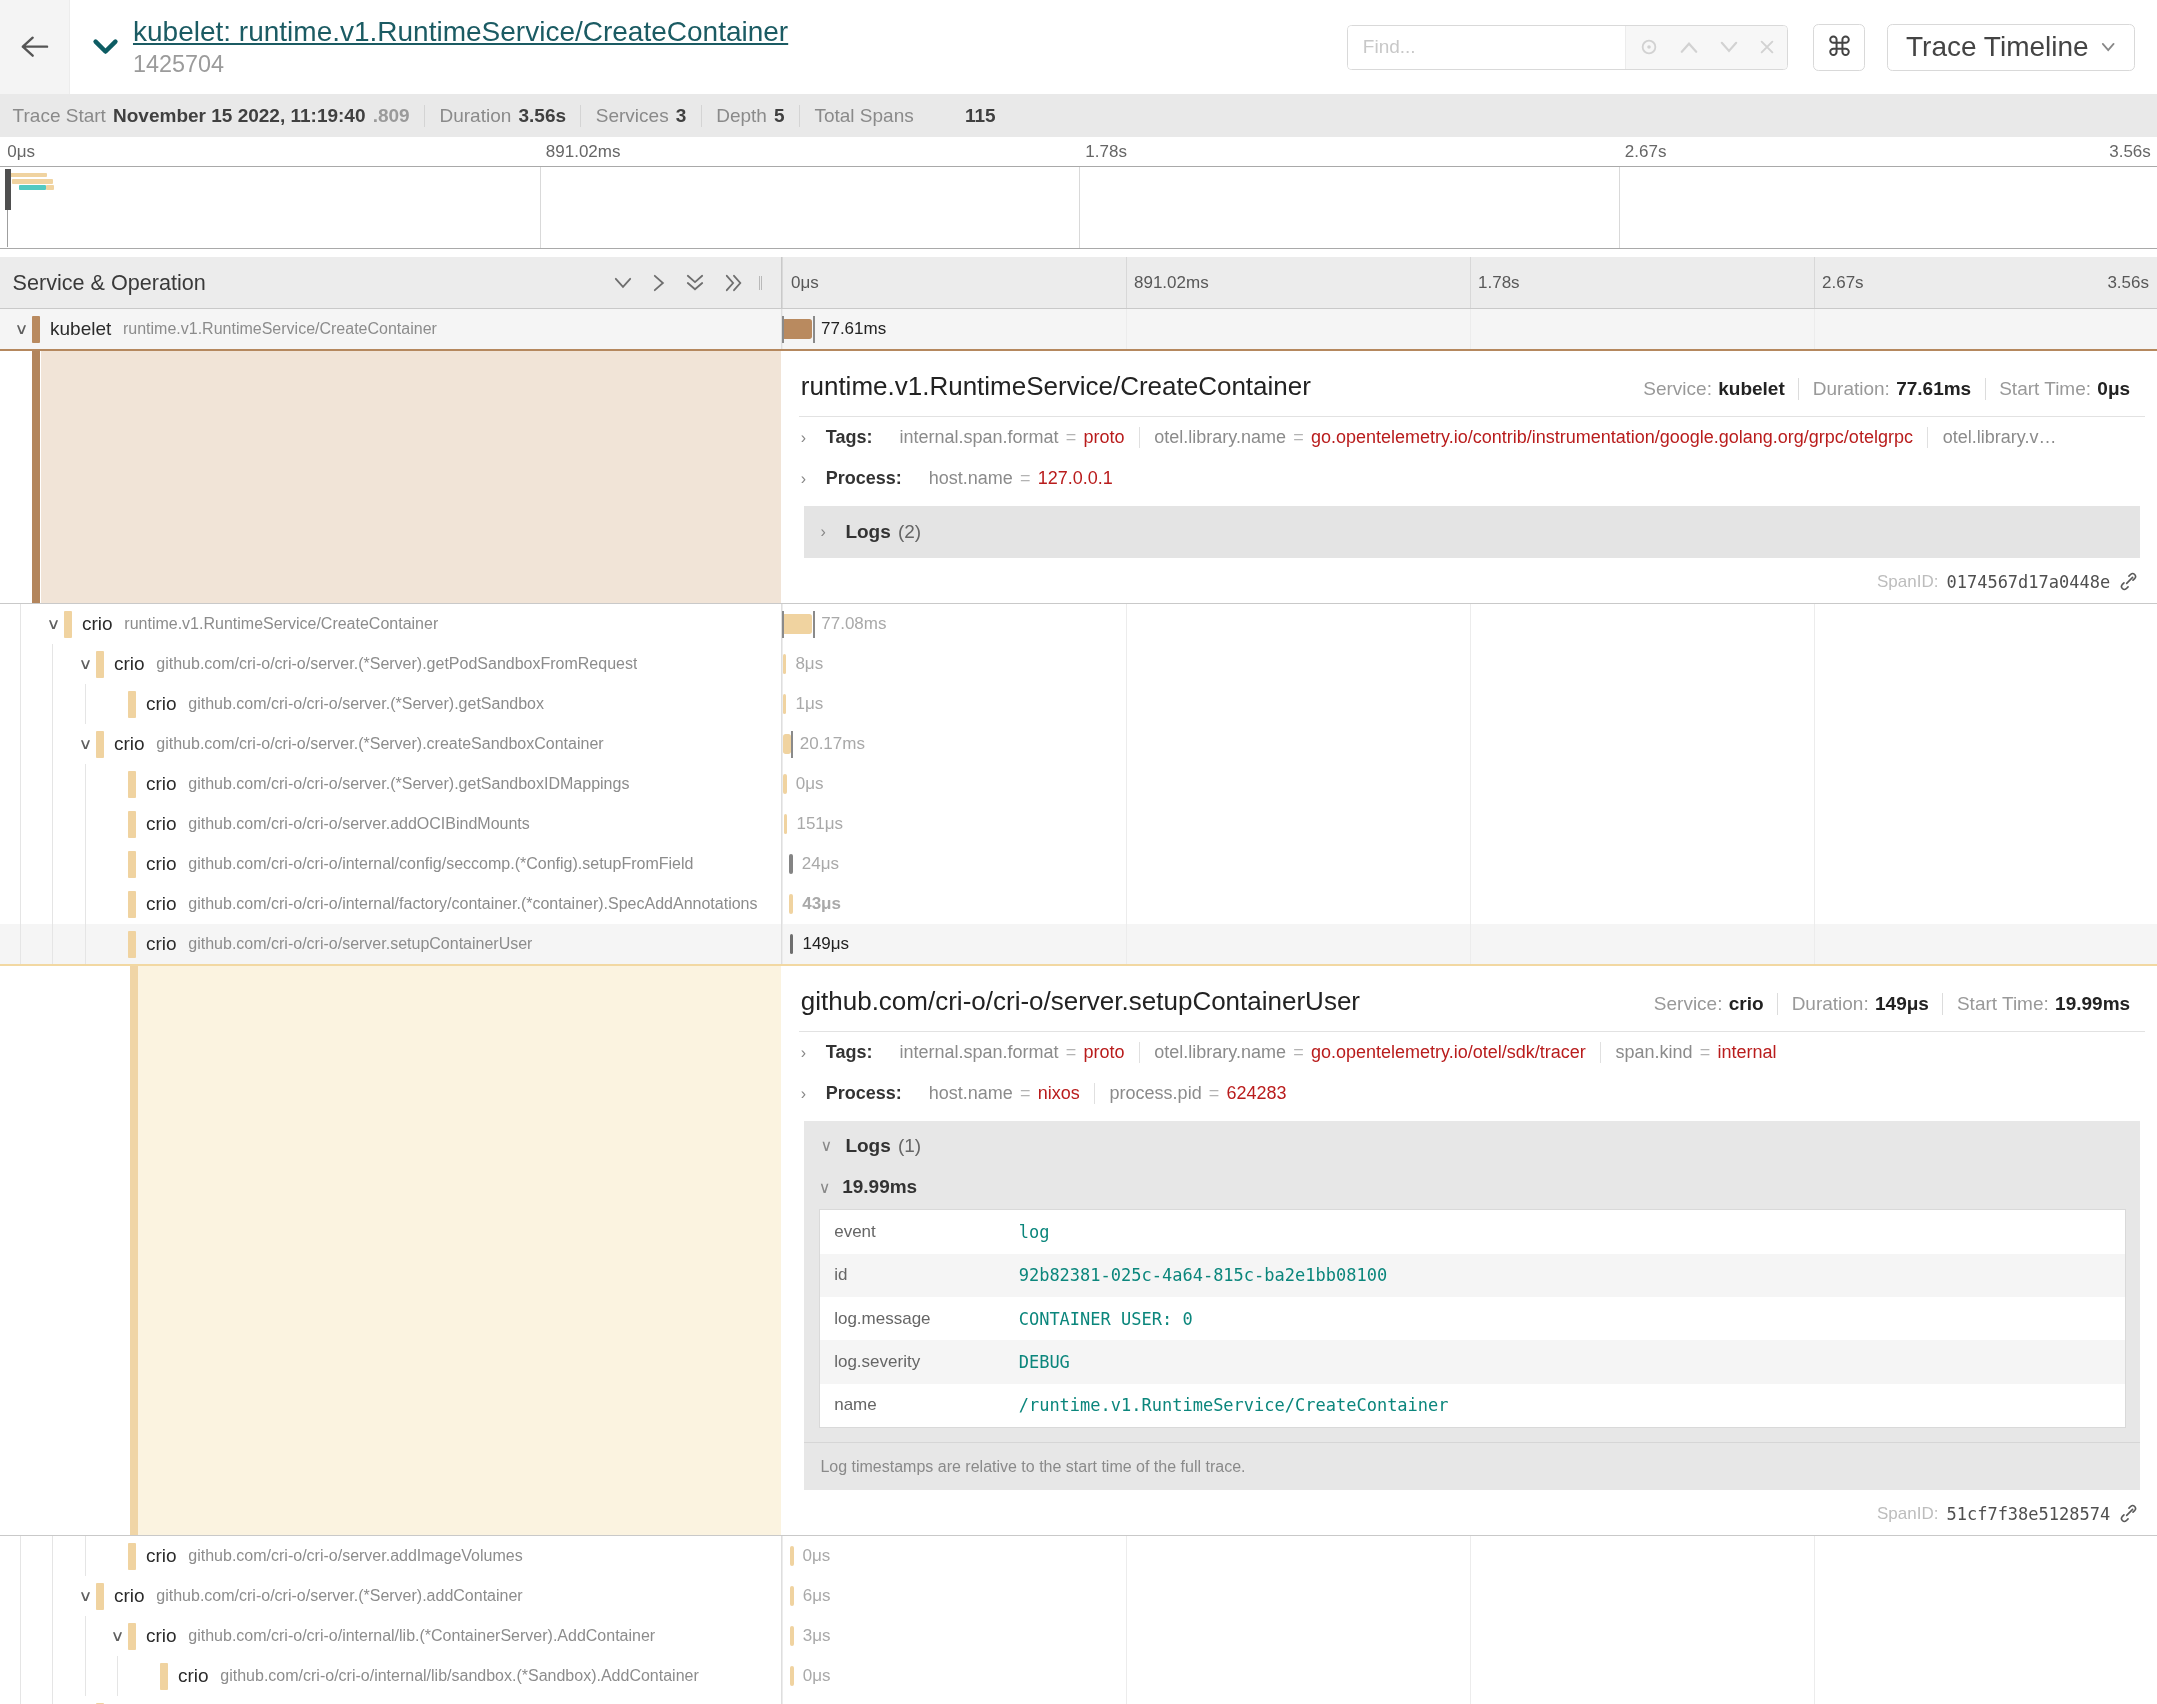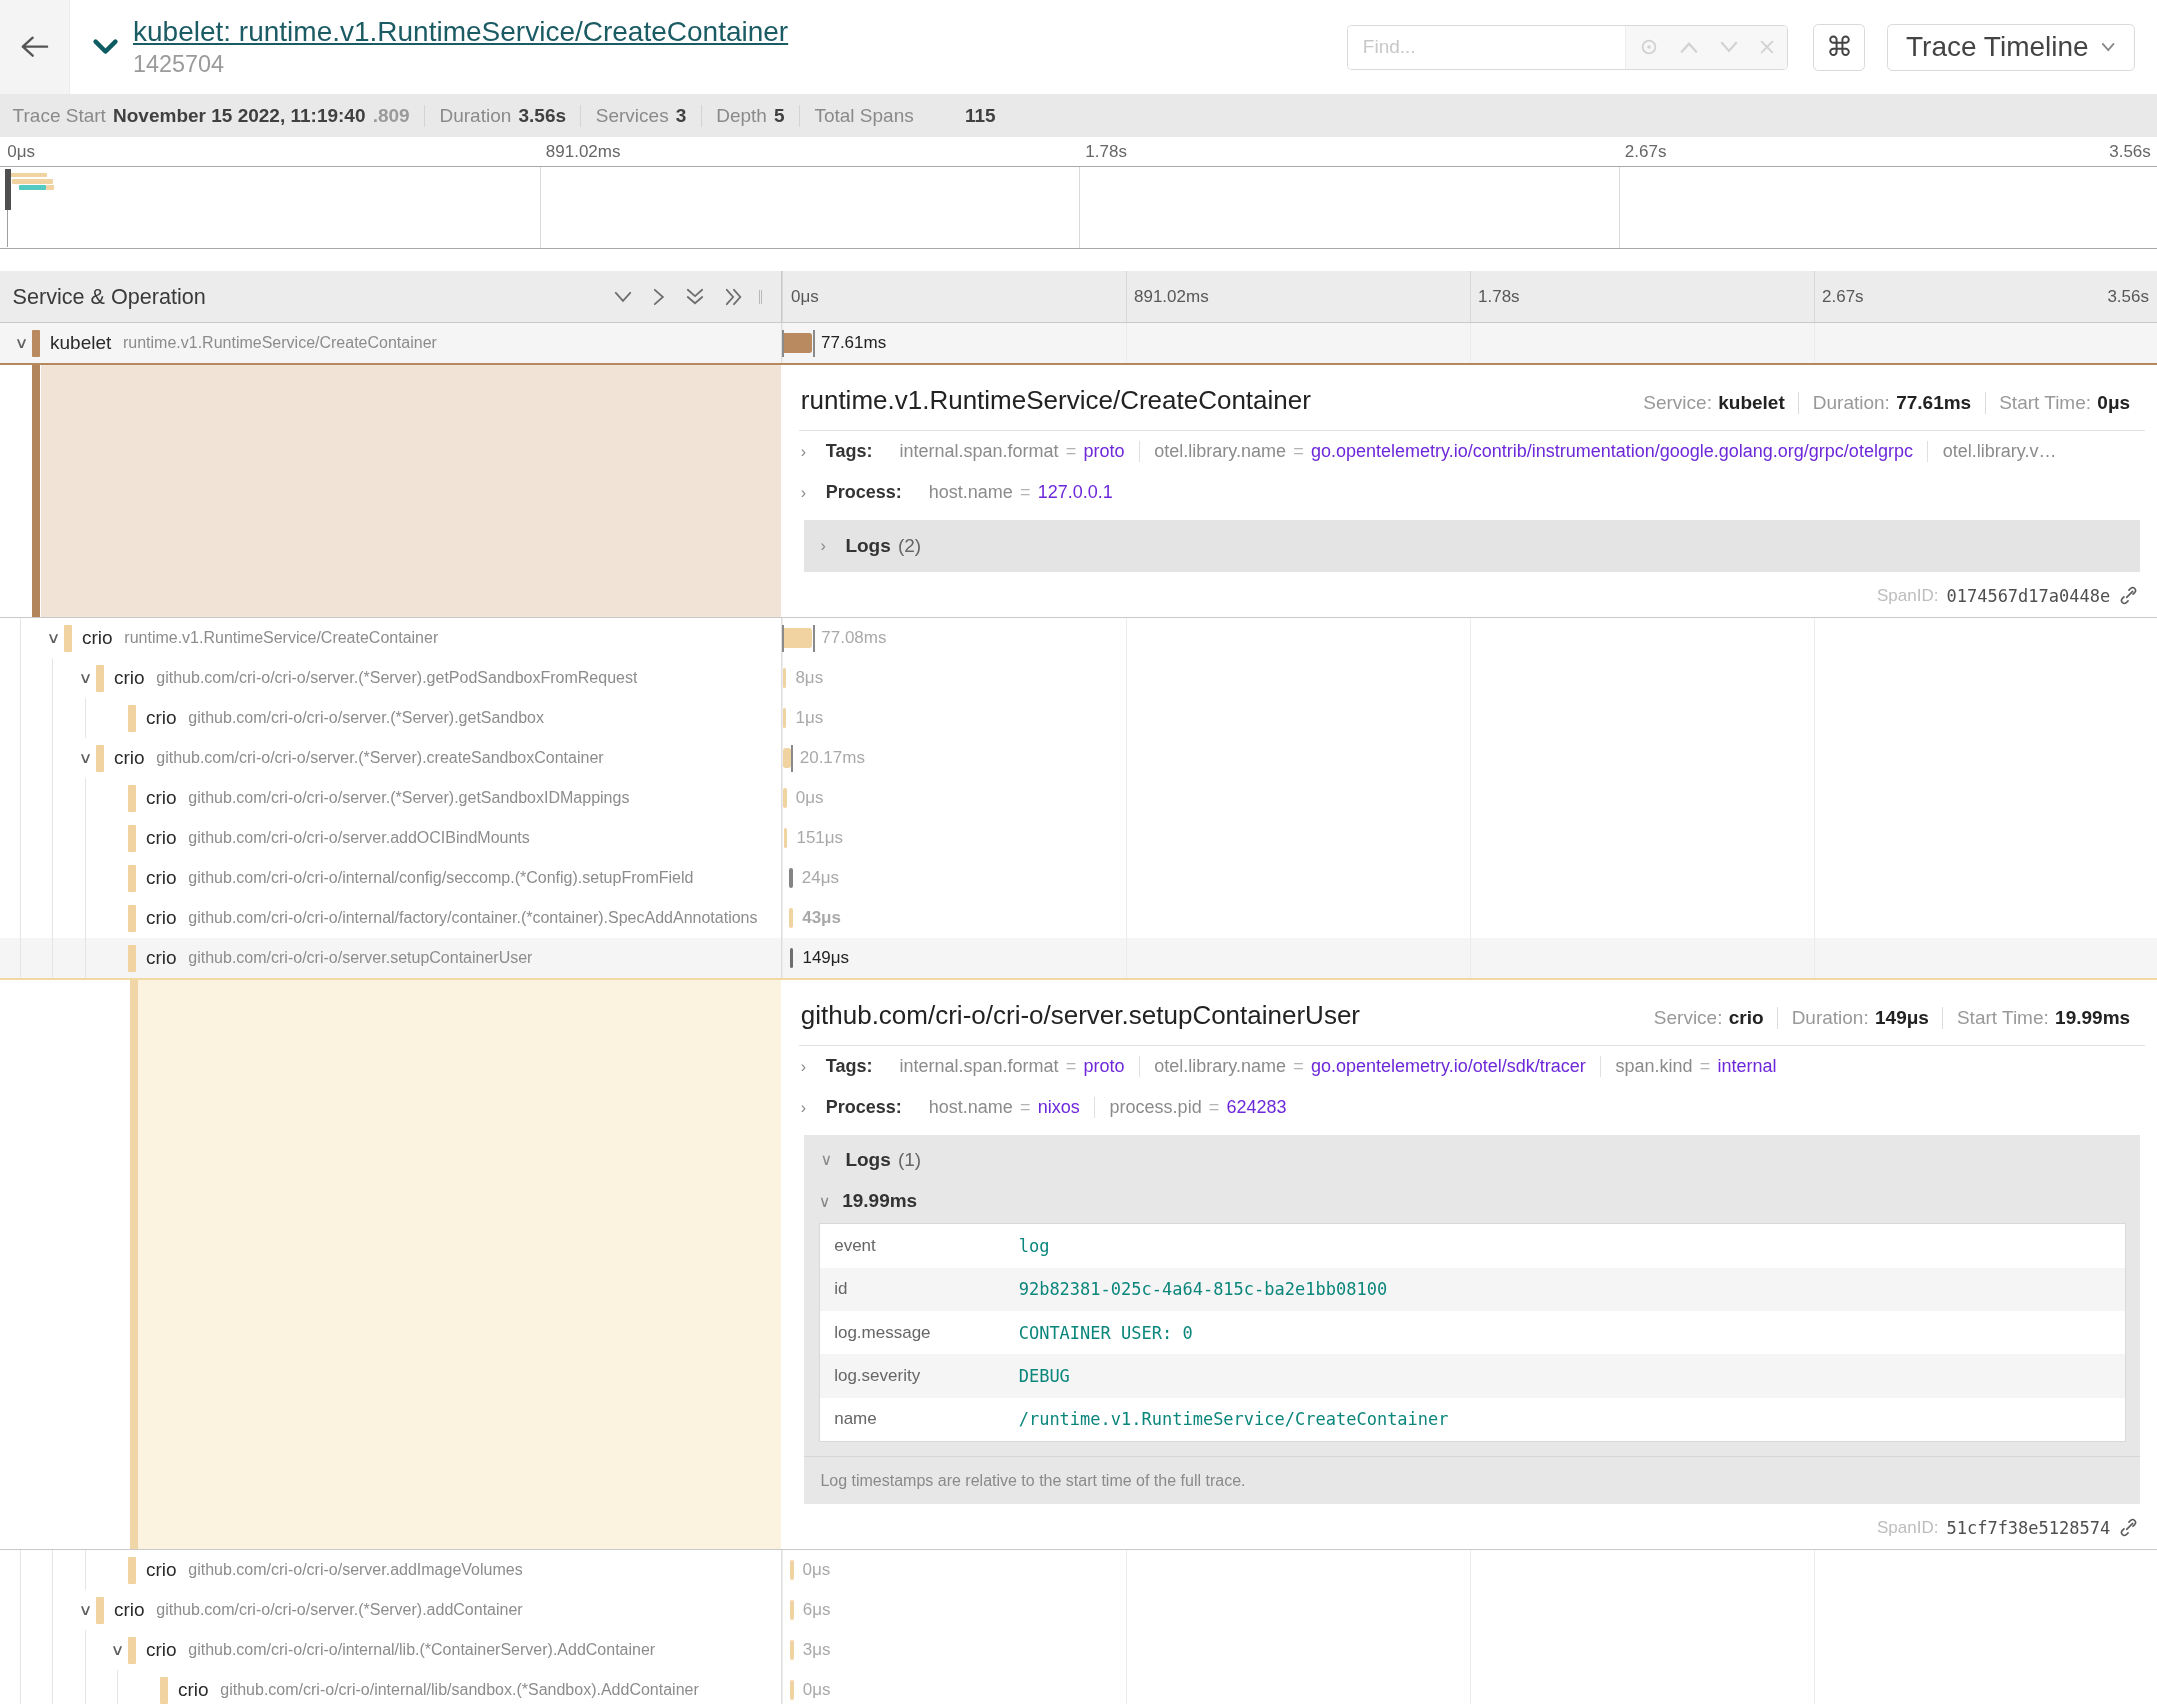--- a/index.html
+++ b/index.html
@@ -39,21 +39,21 @@
   .minimap { padding-top:5.4px; }
   .mlabels { position:relative; height:24px; font-size:17px; color:#666; }
   .mlabels span { position:absolute; top:0; }
   .mapbox { position:relative; height:83px; background:#fff; border-top:0.9px solid #a9a9a9; border-bottom:0.9px solid #a9a9a9; cursor:crosshair; }
   .mgrid { position:absolute; top:0; bottom:0; width:0.9px; background:#d9d9d9; }
   .mspan { position:absolute; height:4.5px; border-radius:0.9px; }
   .scrub { position:absolute; left:5.4px; top:1.8px; width:5.4px; height:41px; background:#4f4f4f; }
   .scrubline { position:absolute; left:7.2px; top:1.8px; bottom:1.8px; width:0.9px; background:#9f9f9f; }
 
   
-  .theader { height:52px; margin-top:22px; background:#ececec; border-bottom:0.9px solid #c9c9c9; display:flex; }
+  .theader { height:52px; margin-top:8px; background:#ececec; border-bottom:0.9px solid #c9c9c9; display:flex; }
   .thleft { width:781px; display:flex; align-items:center; padding:0 16px 0 12.6px; }
   .thtitle { font-size:21.6px; color:#3a3a3a; }
   .thicons { margin-left:auto; display:flex; gap:20px; align-items:center; margin-right:12.6px; }
   .thicons .hic { display:flex; cursor:pointer; }
   .gripper { width:9px; display:flex; gap:1.8px; justify-content:center; }
   .gripper i { width:0.9px; height:14.4px; background:#b9b9b9; }
   .thright { flex:1; position:relative; border-left:0.9px solid #c9c9c9; font-size:17px; color:#585858;
     background-image:linear-gradient(to right,#d8d8d8 0.9px,transparent 0.9px); background-size:25% 100%; }
   .thright span { position:absolute; top:15.3px; }
 
@@ -95,21 +95,21 @@
   .metaitem b { color:#222; margin-left:6.3px; }
 
   .kvrow { display:flex; align-items:baseline; padding:10px 1.8px; font-size:18px; cursor:pointer; }
   .ic { color:#888; font-size:16px; }
   .kvrow .ic { width:25px; }
   .kvrow .lbl { font-weight:700; color:#333; margin-right:12.6px; }
   .kvlist { display:flex; color:#8b8b8b; min-width:0; overflow:hidden; }
   .kv { padding:0 14.4px; border-left:0.9px solid #e0e0e0; white-space:nowrap; }
   .kv:first-child { border-left:none; }
   .kv .eq { margin:0 7.2px; color:#b3b3b3; }
-  .kv .v { color:#6d28d9; }
+  .kv .v { color:#b91c1c; }
 
   .logsband { margin:7.2px 5.4px 0; background:#e4e4e4; height:52px; display:flex; align-items:center;
     padding:0 16px; font-size:19px; cursor:pointer; }
   .logsband .lbl, .logshead .lbl { font-weight:700; color:#333; }
   .logsband .cnt, .logshead .cnt { color:#666; margin-left:7.2px; }
 
   .spanidrow { display:flex; justify-content:flex-end; align-items:center; padding:13.5px 7.2px 11.7px; font-size:17px; color:#bdbdbd; }
   .spanidrow .sid { color:#4f4f4f; font-family:"DejaVu Sans Mono", monospace; margin-left:8px; font-size:17px; }
   .linkic { margin-left:9px; display:flex; cursor:pointer; }
 

